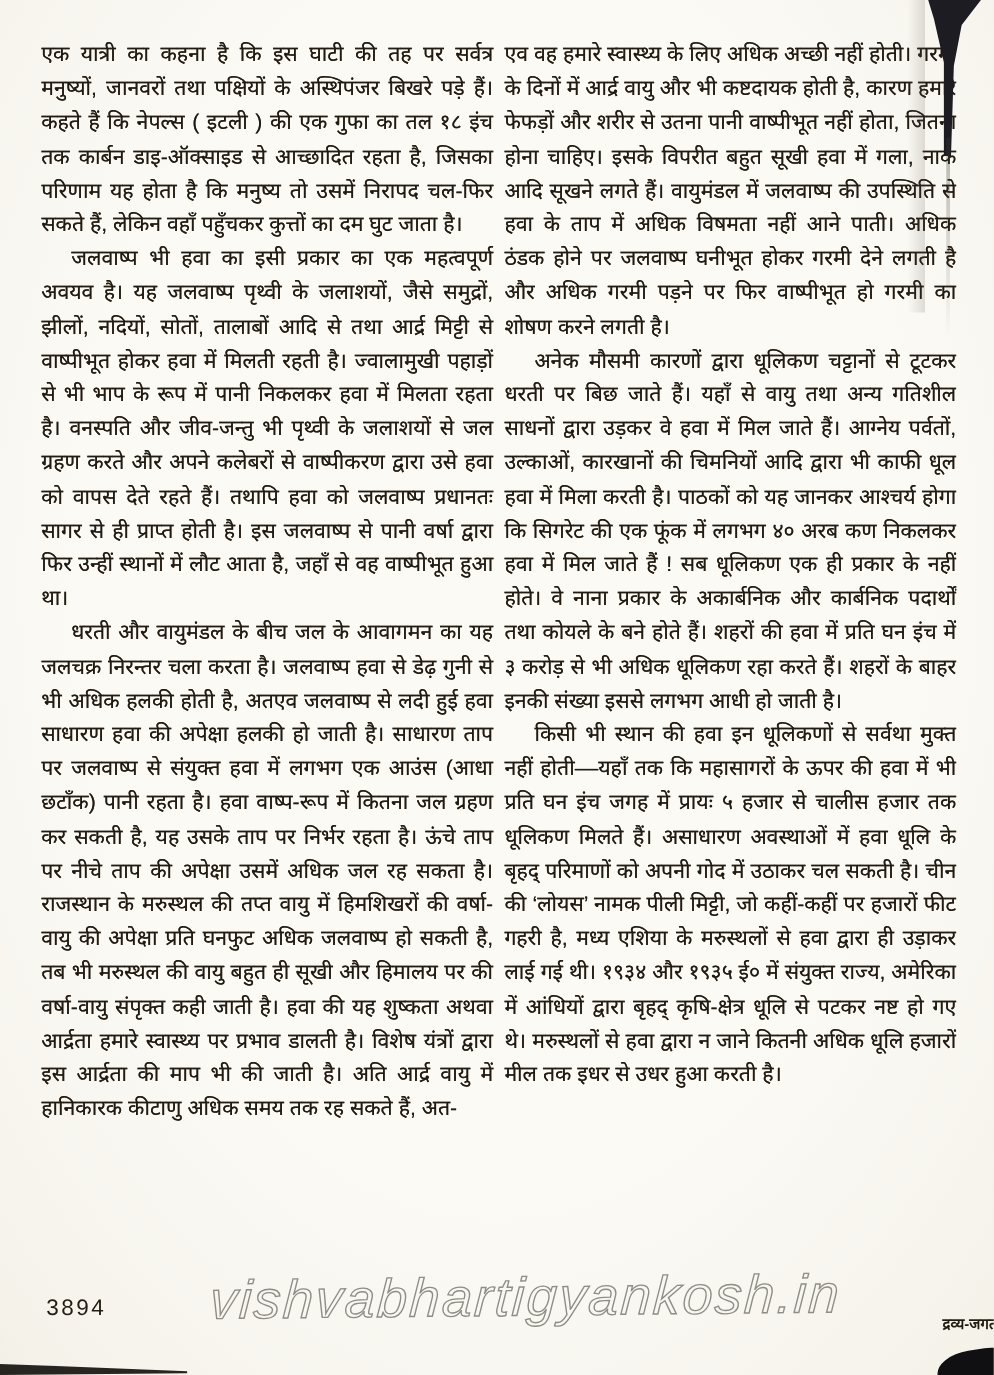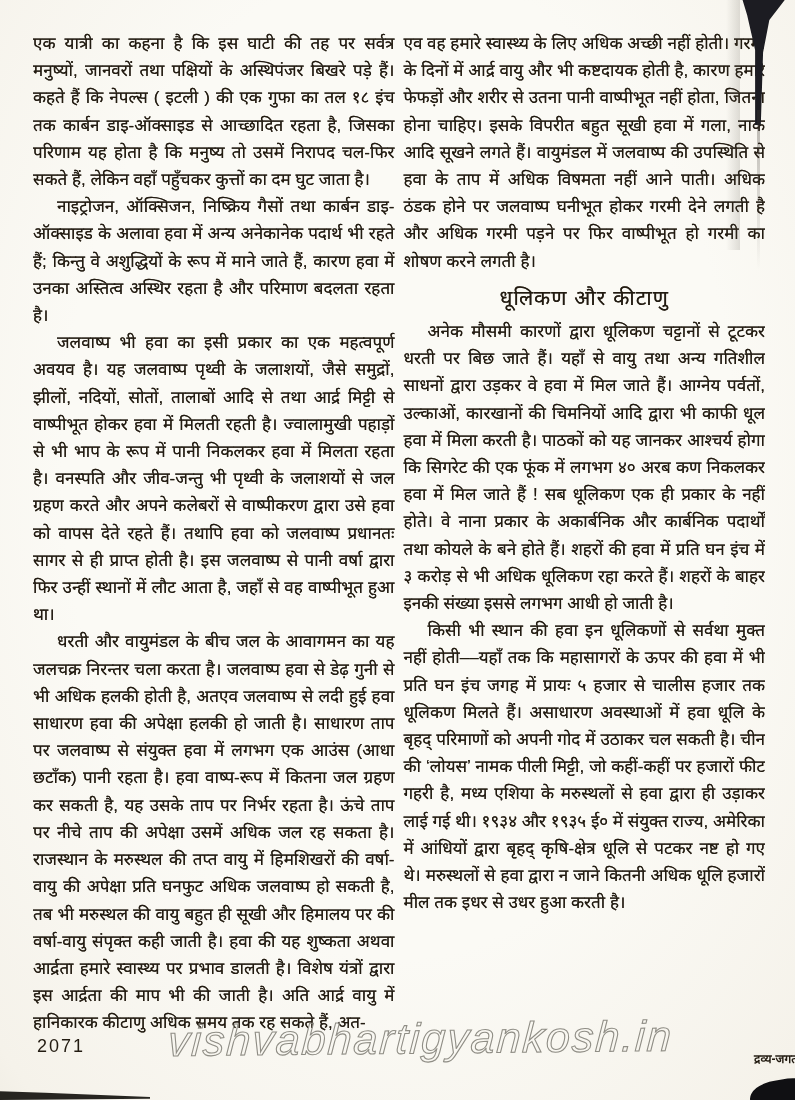--- a/index.html
+++ b/index.html
@@ -86,37 +86,35 @@
 </style>
 </head>
 <body>
 
 <div class="page">
 
   <div class="columns">
 
     <div class="col">
       <p class="para no-indent">एक यात्री का कहना है कि इस घाटी की तह पर सर्वत्र मनुष्यों, जानवरों तथा पक्षियों के अस्थिपंजर बिखरे पड़े हैं। कहते हैं कि नेपल्स ( इटली ) की एक गुफा का तल १८ इंच तक कार्बन डाइ-ऑक्साइड से आच्छादित रहता है, जिसका परिणाम यह होता है कि मनुष्य तो उसमें निरापद चल-फिर सकते हैं, लेकिन वहाँ पहुँचकर कुत्तों का दम घुट जाता है।</p>
-      <p class="para">नाइट्रोजन, ऑक्सिजन, निष्क्रिय गैसों तथा कार्बन डाइ-ऑक्साइड के अलावा हवा में अन्य अनेकानेक पदार्थ भी रहते हैं; किन्तु वे अशुद्धियों के रूप में माने जाते हैं, कारण हवा में उनका अस्तित्व अस्थिर रहता है और परिमाण बदलता रहता है।</p>
       <p class="para">जलवाष्प भी हवा का इसी प्रकार का एक महत्वपूर्ण अवयव है। यह जलवाष्प पृथ्वी के जलाशयों, जैसे समुद्रों, झीलों, नदियों, सोतों, तालाबों आदि से तथा आर्द्र मिट्टी से वाष्पीभूत होकर हवा में मिलती रहती है। ज्वालामुखी पहाड़ों से भी भाप के रूप में पानी निकलकर हवा में मिलता रहता है। वनस्पति और जीव-जन्तु भी पृथ्वी के जलाशयों से जल ग्रहण करते और अपने कलेबरों से वाष्पीकरण द्वारा उसे हवा को वापस देते रहते हैं। तथापि हवा को जलवाष्प प्रधानतः सागर से ही प्राप्त होती है। इस जलवाष्प से पानी वर्षा द्वारा फिर उन्हीं स्थानों में लौट आता है, जहाँ से वह वाष्पीभूत हुआ था।</p>
       <p class="para">धरती और वायुमंडल के बीच जल के आवागमन का यह जलचक्र निरन्तर चला करता है। जलवाष्प हवा से डेढ़ गुनी से भी अधिक हलकी होती है, अतएव जलवाष्प से लदी हुई हवा साधारण हवा की अपेक्षा हलकी हो जाती है। साधारण ताप पर जलवाष्प से संयुक्त हवा में लगभग एक आउंस (आधा छटाँक) पानी रहता है। हवा वाष्प-रूप में कितना जल ग्रहण कर सकती है, यह उसके ताप पर निर्भर रहता है। ऊंचे ताप पर नीचे ताप की अपेक्षा उसमें अधिक जल रह सकता है। राजस्थान के मरुस्थल की तप्त वायु में हिमशिखरों की वर्षा-वायु की अपेक्षा प्रति घनफुट अधिक जलवाष्प हो सकती है, तब भी मरुस्थल की वायु बहुत ही सूखी और हिमालय पर की वर्षा-वायु संपृक्त कही जाती है। हवा की यह शुष्कता अथवा आर्द्रता हमारे स्वास्थ्य पर प्रभाव डालती है। विशेष यंत्रों द्वारा इस आर्द्रता की माप भी की जाती है। अति आर्द्र वायु में हानिकारक कीटाणु अधिक समय तक रह सकते हैं, अत-</p>
     </div>
 
     <div class="col">
       <p class="para no-indent">एव वह हमारे स्वास्थ्य के लिए अधिक अच्छी नहीं होती। गरमी के दिनों में आर्द्र वायु और भी कष्टदायक होती है, कारण हमारे फेफड़ों और शरीर से उतना पानी वाष्पीभूत नहीं होता, जितना होना चाहिए। इसके विपरीत बहुत सूखी हवा में गला, नाक आदि सूखने लगते हैं। वायुमंडल में जलवाष्प की उपस्थिति से हवा के ताप में अधिक विषमता नहीं आने पाती। अधिक ठंडक होने पर जलवाष्प घनीभूत होकर गरमी देने लगती है और अधिक गरमी पड़ने पर फिर वाष्पीभूत हो गरमी का शोषण करने लगती है।</p>
-      <h2 class="heading h-right">धूलिकण और कीटाणु</h2>
       <p class="para">अनेक मौसमी कारणों द्वारा धूलिकण चट्टानों से टूटकर धरती पर बिछ जाते हैं। यहाँ से वायु तथा अन्य गतिशील साधनों द्वारा उड़कर वे हवा में मिल जाते हैं। आग्नेय पर्वतों, उल्काओं, कारखानों की चिमनियों आदि द्वारा भी काफी धूल हवा में मिला करती है। पाठकों को यह जानकर आश्चर्य होगा कि सिगरेट की एक फूंक में लगभग ४० अरब कण निकलकर हवा में मिल जाते हैं ! सब धूलिकण एक ही प्रकार के नहीं होते। वे नाना प्रकार के अकार्बनिक और कार्बनिक पदार्थों तथा कोयले के बने होते हैं। शहरों की हवा में प्रति घन इंच में ३ करोड़ से भी अधिक धूलिकण रहा करते हैं। शहरों के बाहर इनकी संख्या इससे लगभग आधी हो जाती है।</p>
       <p class="para">किसी भी स्थान की हवा इन धूलिकणों से सर्वथा मुक्त नहीं होती––यहाँ तक कि महासागरों के ऊपर की हवा में भी प्रति घन इंच जगह में प्रायः ५ हजार से चालीस हजार तक धूलिकण मिलते हैं। असाधारण अवस्थाओं में हवा धूलि के बृहद् परिमाणों को अपनी गोद में उठाकर चल सकती है। चीन की ‘लोयस’ नामक पीली मिट्टी, जो कहीं-कहीं पर हजारों फीट गहरी है, मध्य एशिया के मरुस्थलों से हवा द्वारा ही उड़ाकर लाई गई थी। १९३४ और १९३५ ई० में संयुक्त राज्य, अमेरिका में आंधियों द्वारा बृहद् कृषि-क्षेत्र धूलि से पटकर नष्ट हो गए थे। मरुस्थलों से हवा द्वारा न जाने कितनी अधिक धूलि हजारों मील तक इधर से उधर हुआ करती है।</p>
     </div>
 
   </div>
 
   <div class="watermark">vishvabhartigyankosh.in</div>
 
-  <div class="page-number">2071</div>
+  <div class="page-number">3894</div>
 
   <div class="running-title">द्रव्य-जगत्</div>
 
   <div class="artifact edge-shadow-tr"></div>
   <div class="artifact corner-tr"></div>
   <div class="artifact edge-line-r"></div>
   <div class="artifact strip-bl"></div>
   <div class="artifact blob-br"></div>
 
 </div>

